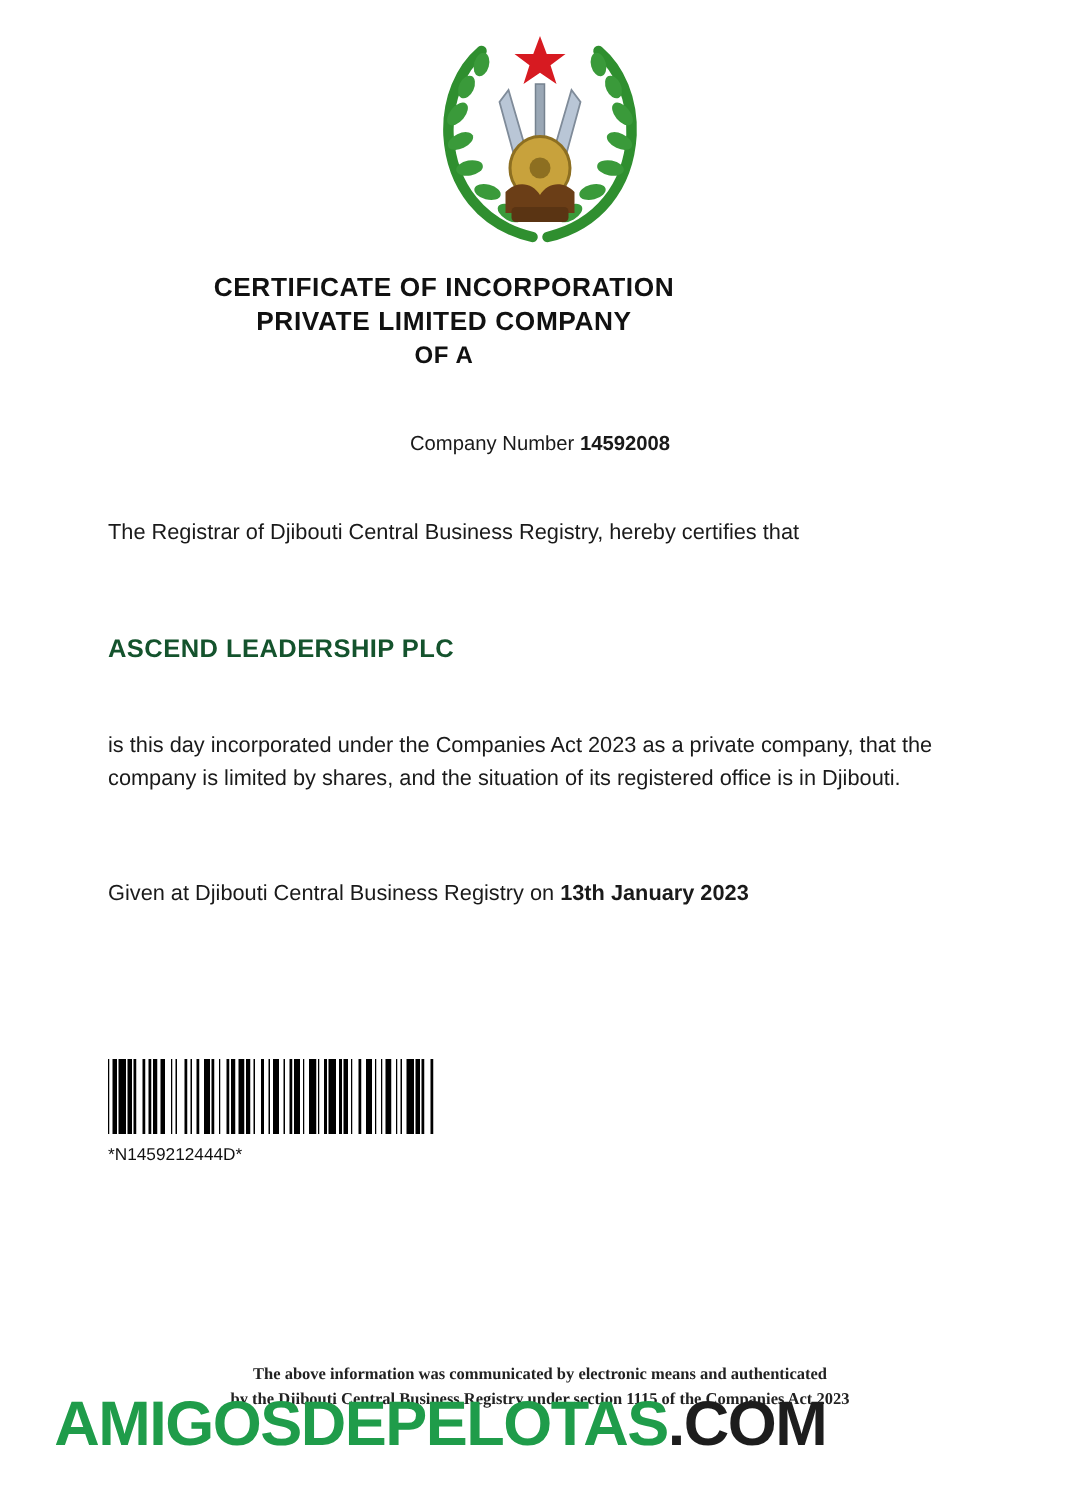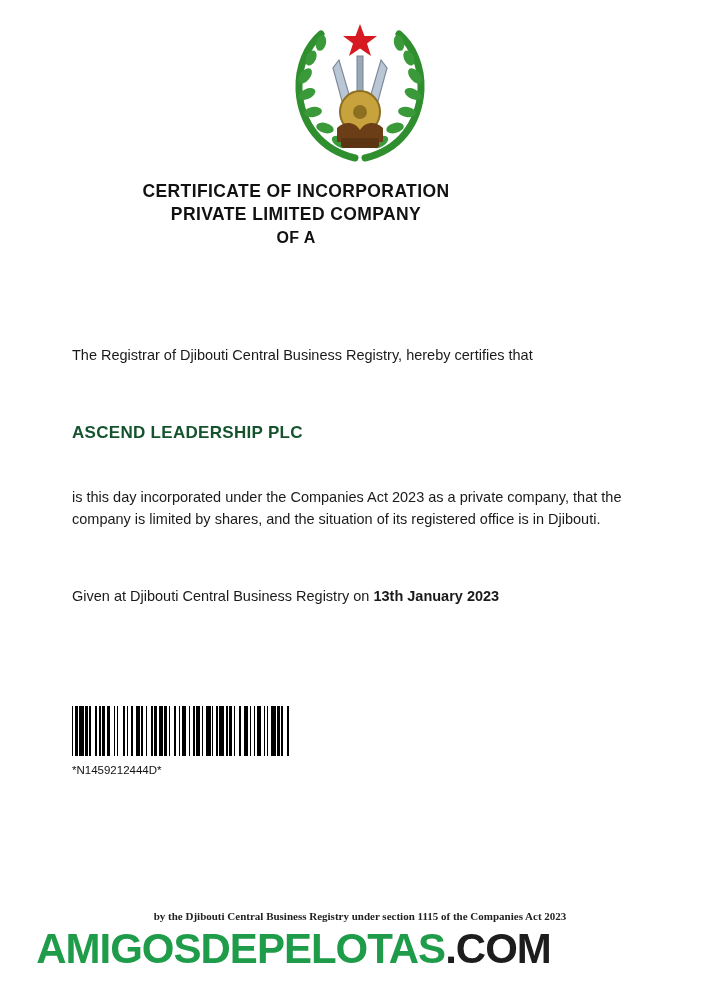--- a/index.html
+++ b/index.html
@@ -189,20 +189,23 @@
       </svg>
     </div>
   </div>
 
   <div class="title-block">
     <div class="title-line">CERTIFICATE OF INCORPORATION</div>
     <div class="title-line">PRIVATE LIMITED COMPANY</div>
     <div class="title-line mid">OF A</div>
   </div>
 
+  <div class="company-number">
+    <span>Company Number </span><b>14592008</b>
+  </div>
 
   <div class="body-text para-1">The Registrar of Djibouti Central Business Registry, hereby certifies that</div>
 
   <div class="company-name">ASCEND LEADERSHIP PLC</div>
 
   <div class="body-text para-2">is this day incorporated under the Companies Act 2023 as a private company, that the company is limited by shares, and the situation of its registered office is in Djibouti.</div>
 
   <div class="body-text para-3">
     <span>Given at Djibouti Central Business Registry on </span><b>13th January 2023</b>
   </div>
@@ -301,20 +304,21 @@
         <span style="width: 1.45px; background: rgb(255, 255, 255);"></span>
         <span style="width: 1.45px; background: rgb(0, 0, 0);"></span>
         <span style="width: 4.35px; background: rgb(255, 255, 255);"></span>
         <span style="width: 1.45px; background: rgb(0, 0, 0);"></span>
         <span style="width: 2.9px; background: rgb(255, 255, 255);"></span>
       </div>
     <div class="barcode-text">*N1459212444D*</div>
   </div>
 
   <div class="footer">
+    <div>The above information was communicated by electronic means and authenticated</div>
     <div>by the Djibouti Central Business Registry under section 1115 of the Companies Act 2023</div>
   </div>
 
   <div class="watermark">
     <span class="wm-green">AMIGOSDEPELOTAS</span><span class="wm-dark">.COM</span>
   </div>
 
 </div>
 
 </body></html>

